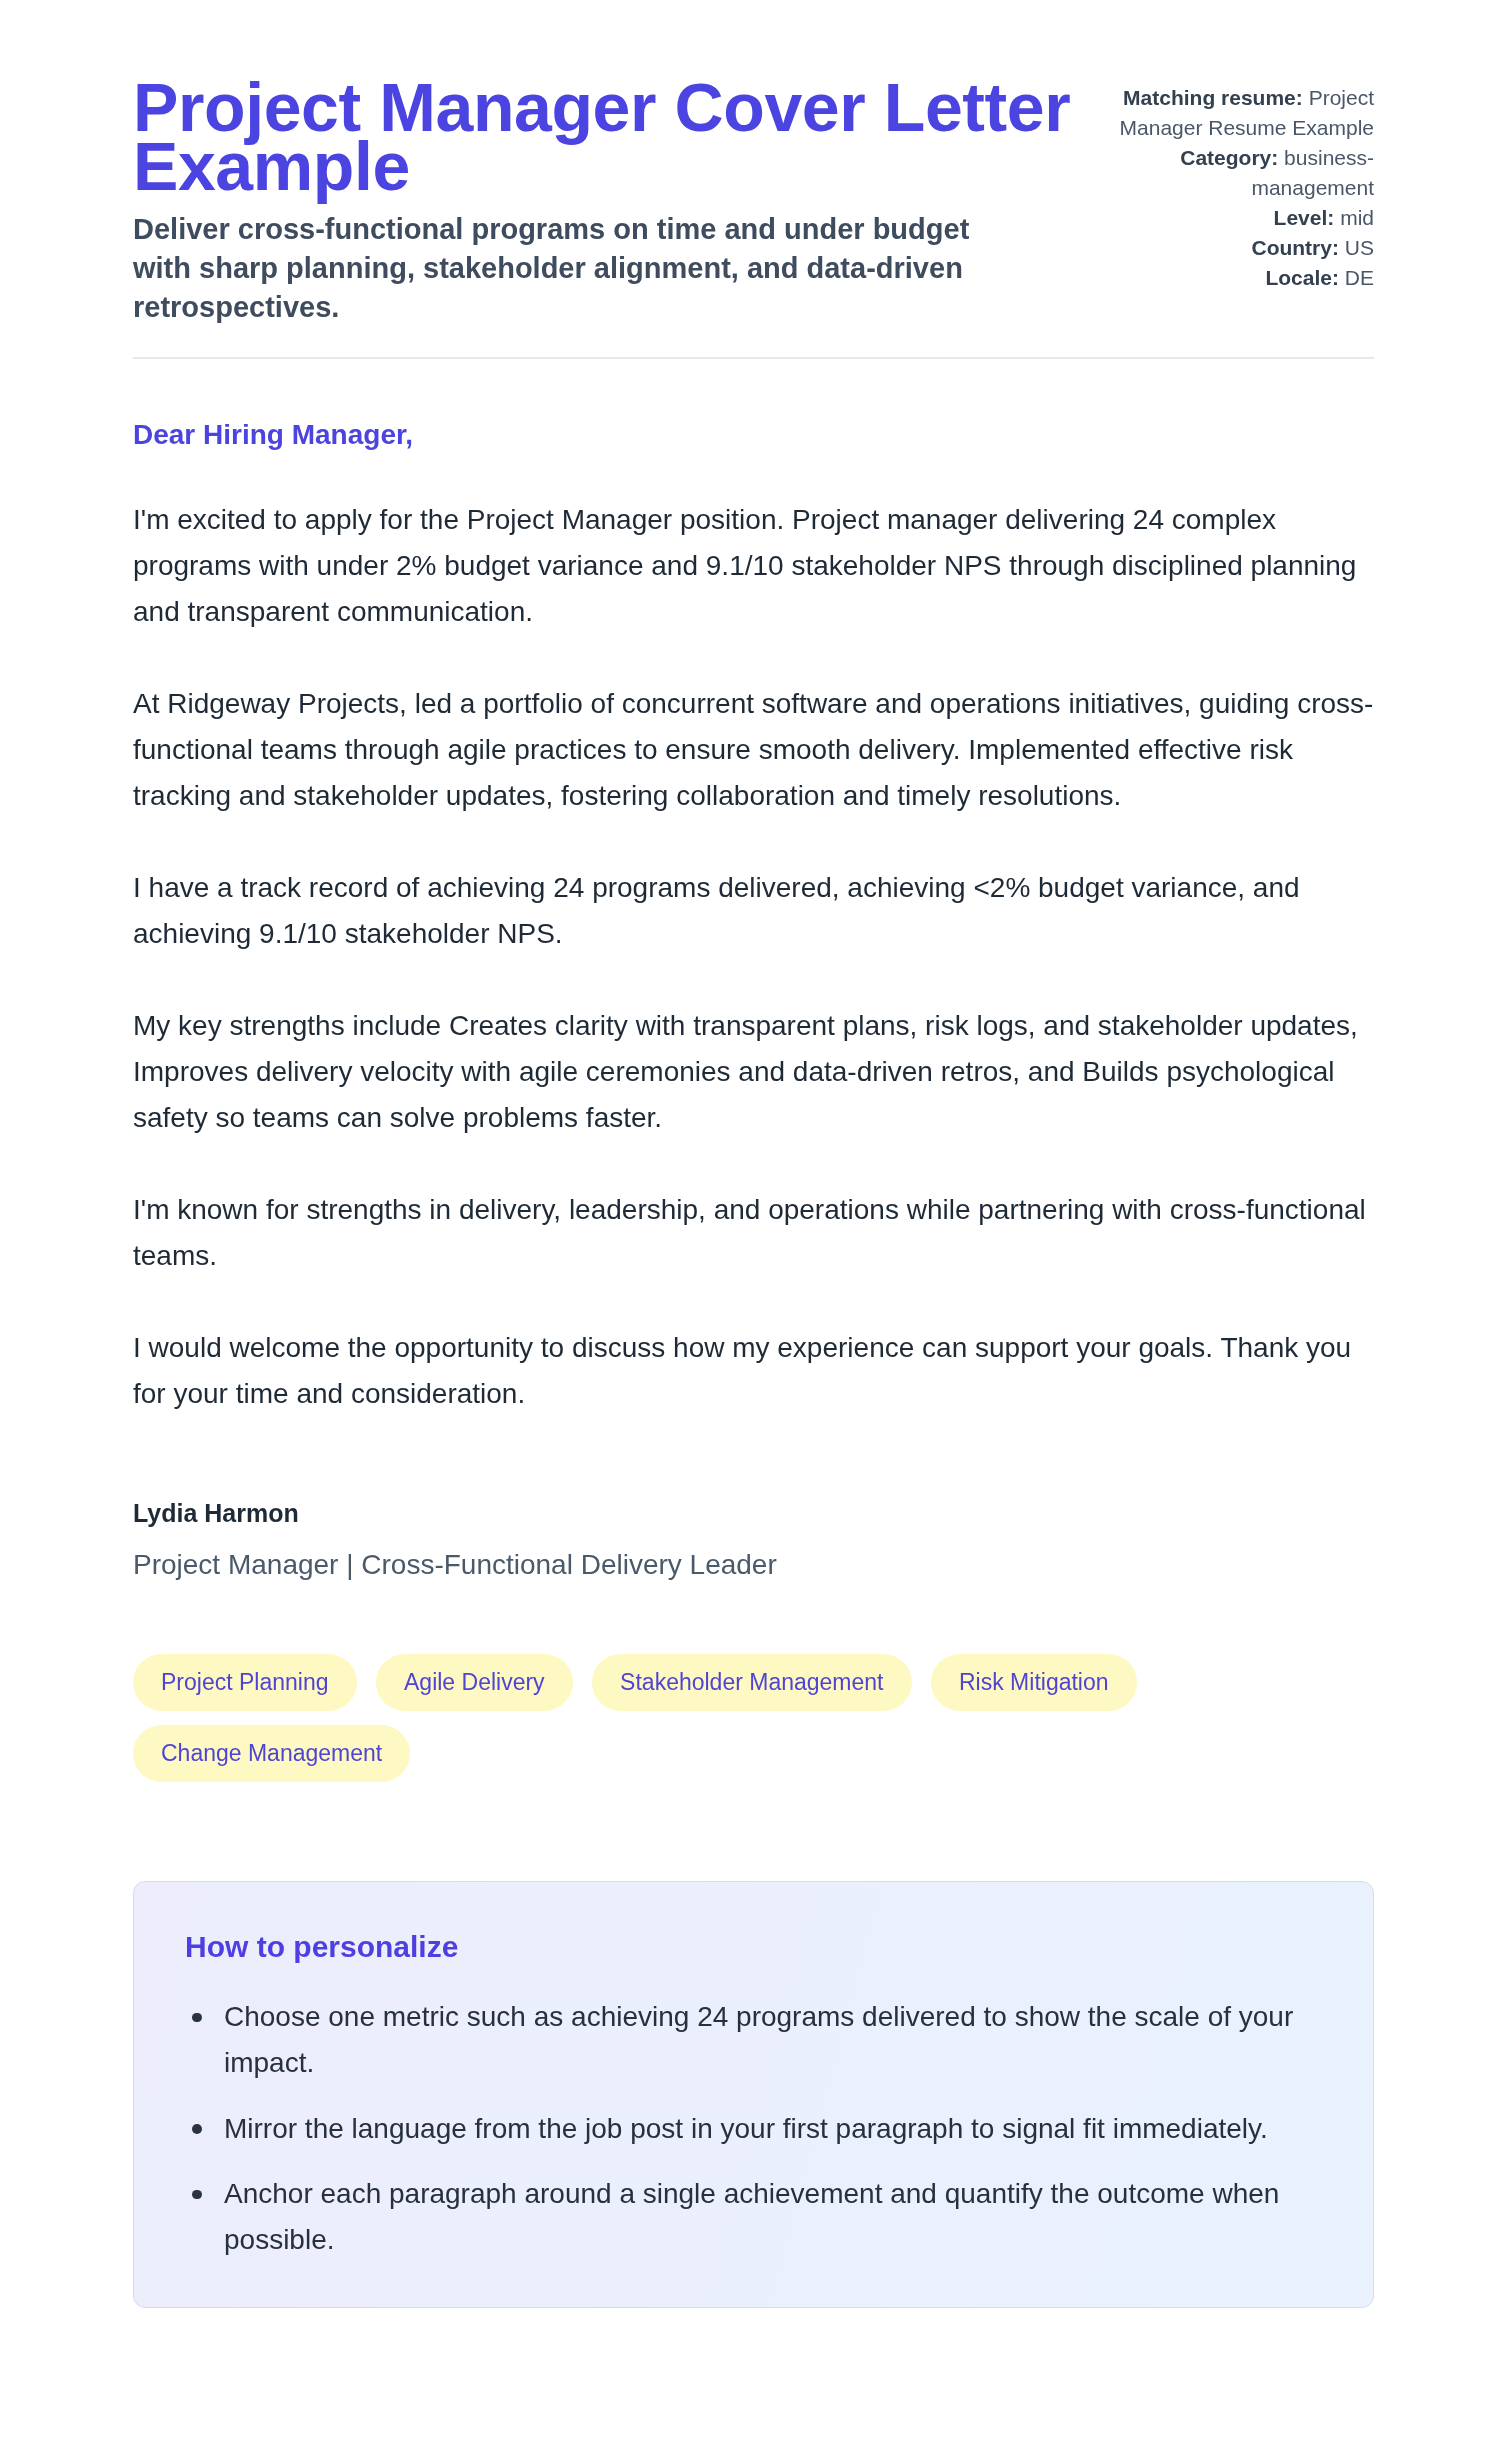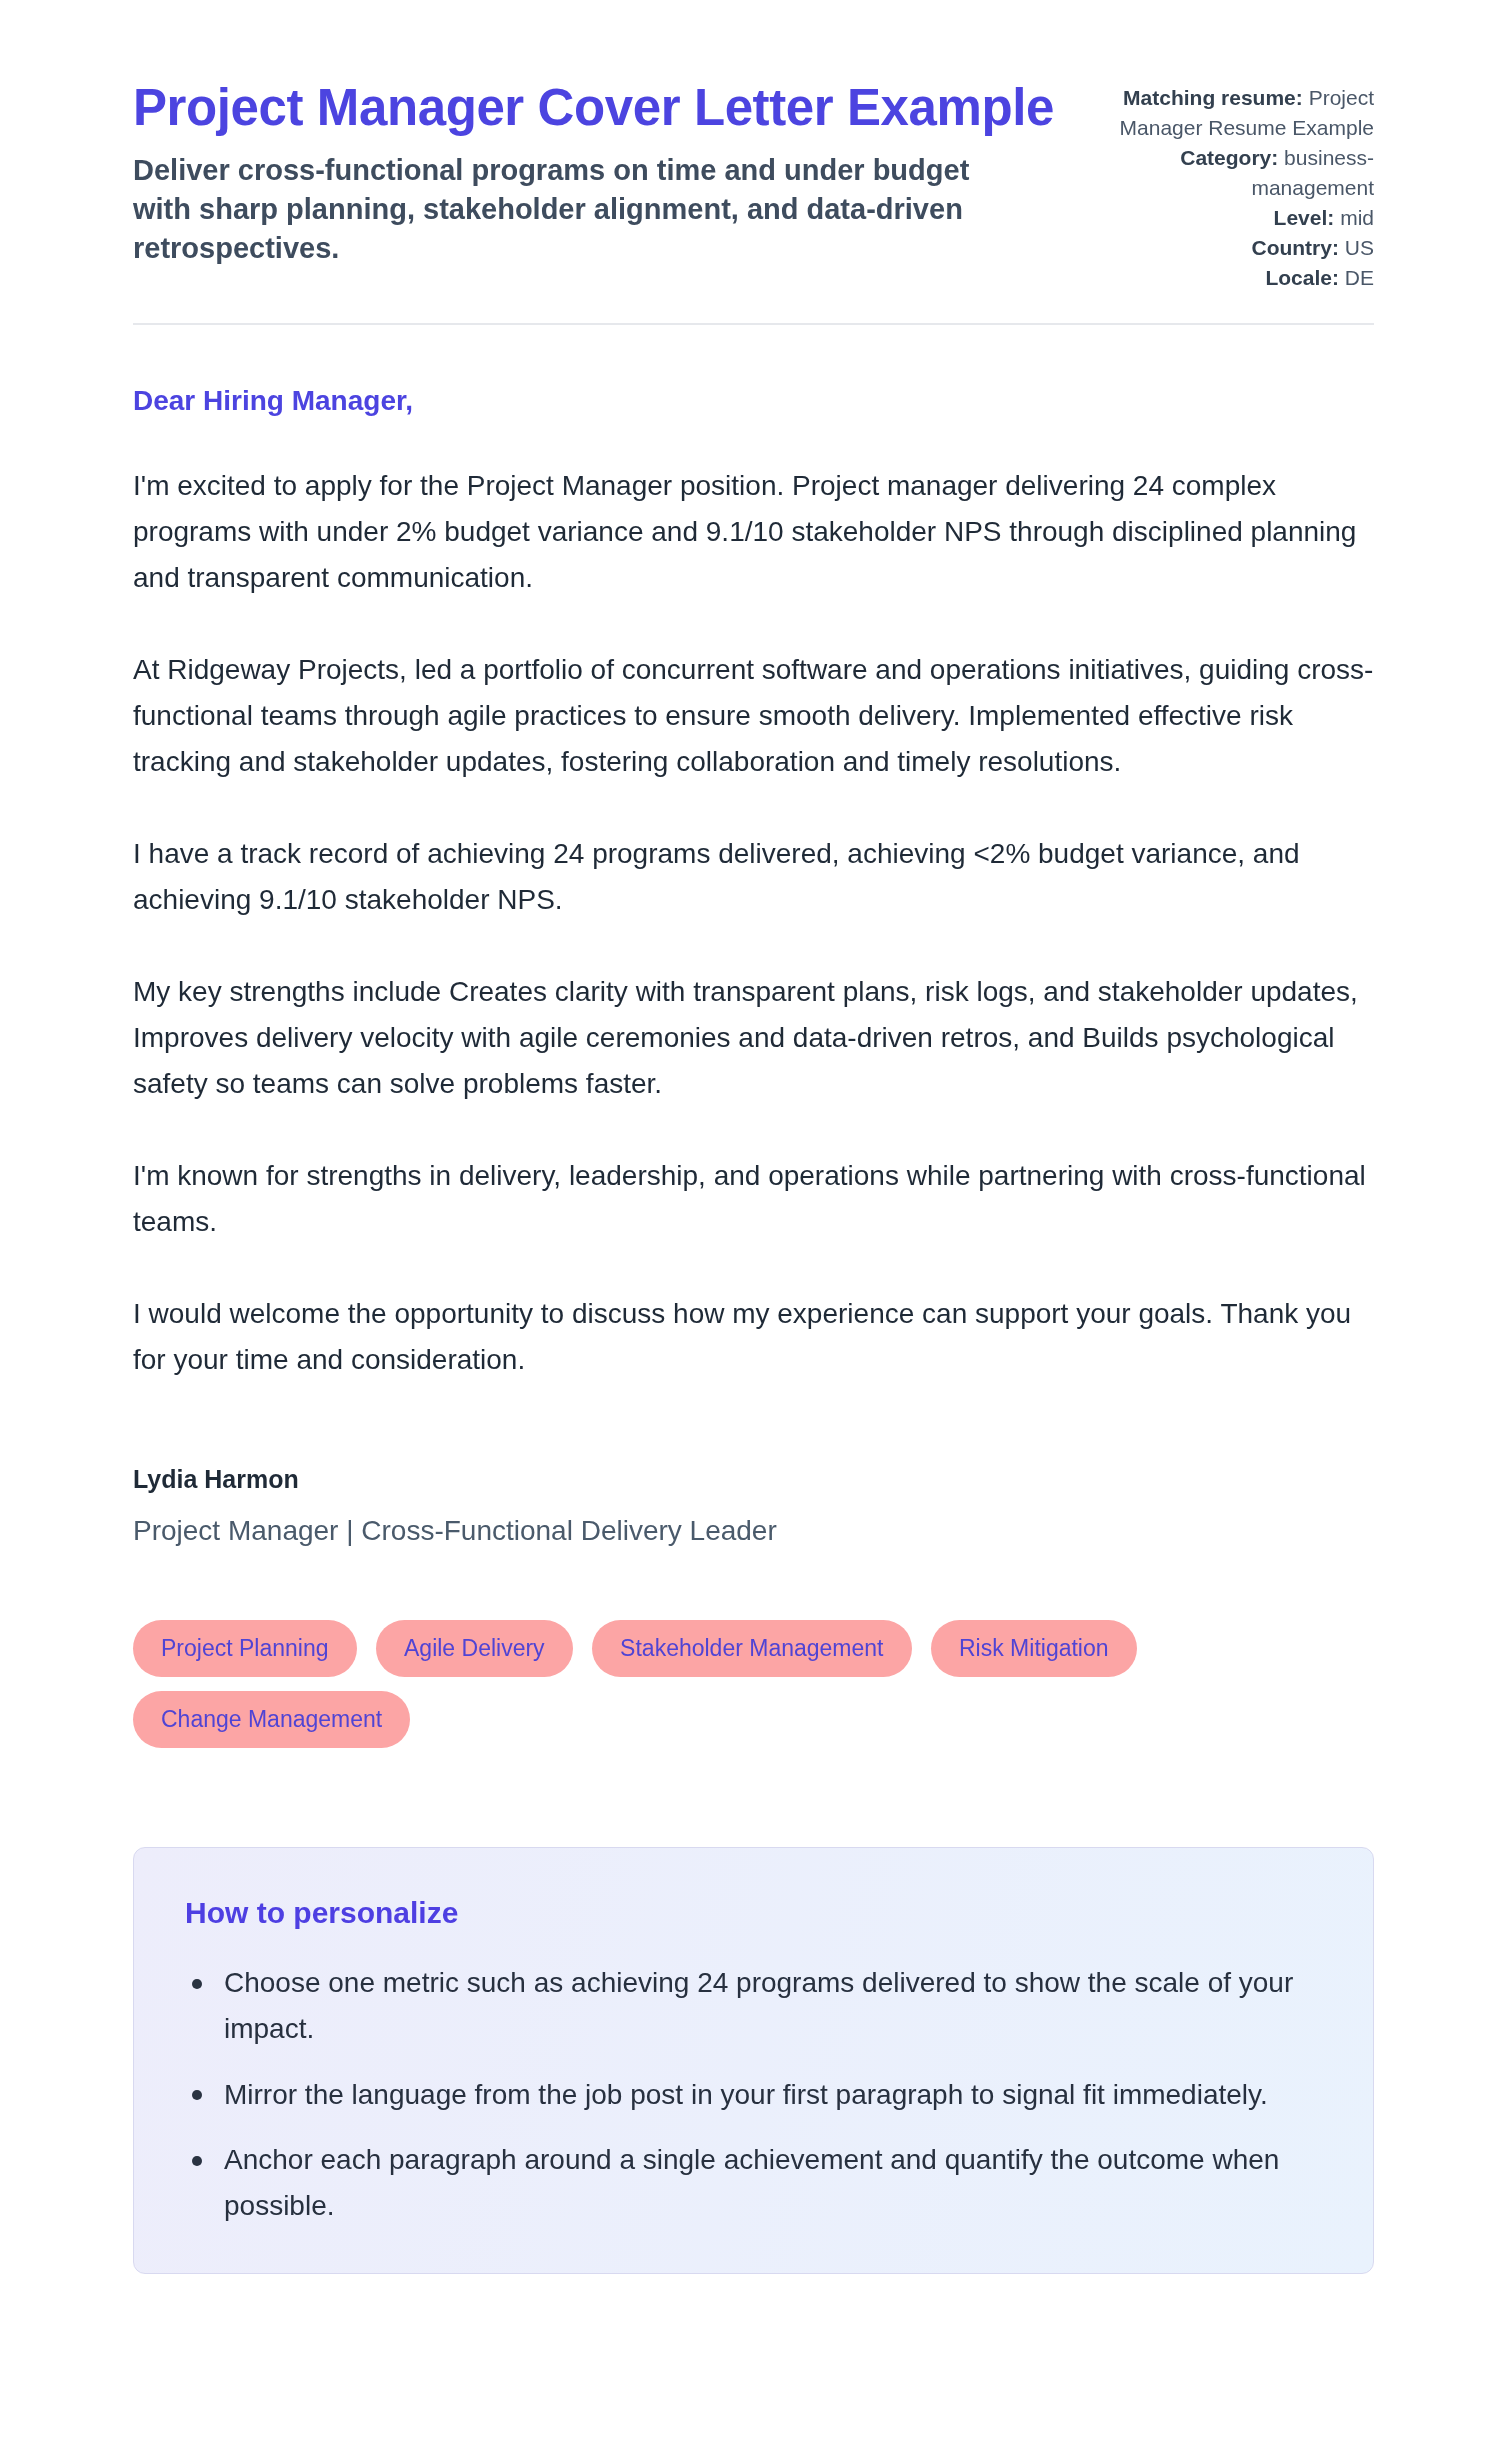--- a/index.html
+++ b/index.html
@@ -11,21 +11,21 @@
     font-family: "Liberation Sans", "DejaVu Sans", sans-serif;
     color: #1f2a37;
     padding: 78px 133px 62px 133px;
   }
 
   
   .header { display: flex; justify-content: space-between; align-items: flex-start; }
   .header-left { flex: 1 1 auto; max-width: 1046px; }
   .page-title {
     color: #4c44e0;
-    font-size: 51px;
+    font-size: 68px;
     line-height: 59px;
     font-weight: 700;
     letter-spacing: -0.4px;
   }
   .page-subtitle {
     margin-top: 14px;
     max-width: 869px;
     color: #3e4c5e;
     font-size: 29px;
     line-height: 39px;
@@ -70,21 +70,21 @@
   
   .tags {
     margin-top: 73px;
     display: flex;
     flex-wrap: wrap;
     gap: 14px 19.5px;
     max-width: 1099px;
   }
   .tag-pill {
     display: inline-block;
-    background: #fca5a5;
+    background: #fef9c3;
     color: #5044d4;
     font-size: 23px;
     line-height: 23px;
     font-weight: 500;
     padding: 17px 28px;
     border-radius: 30px;
     white-space: nowrap;
     cursor: pointer;
   }
 

